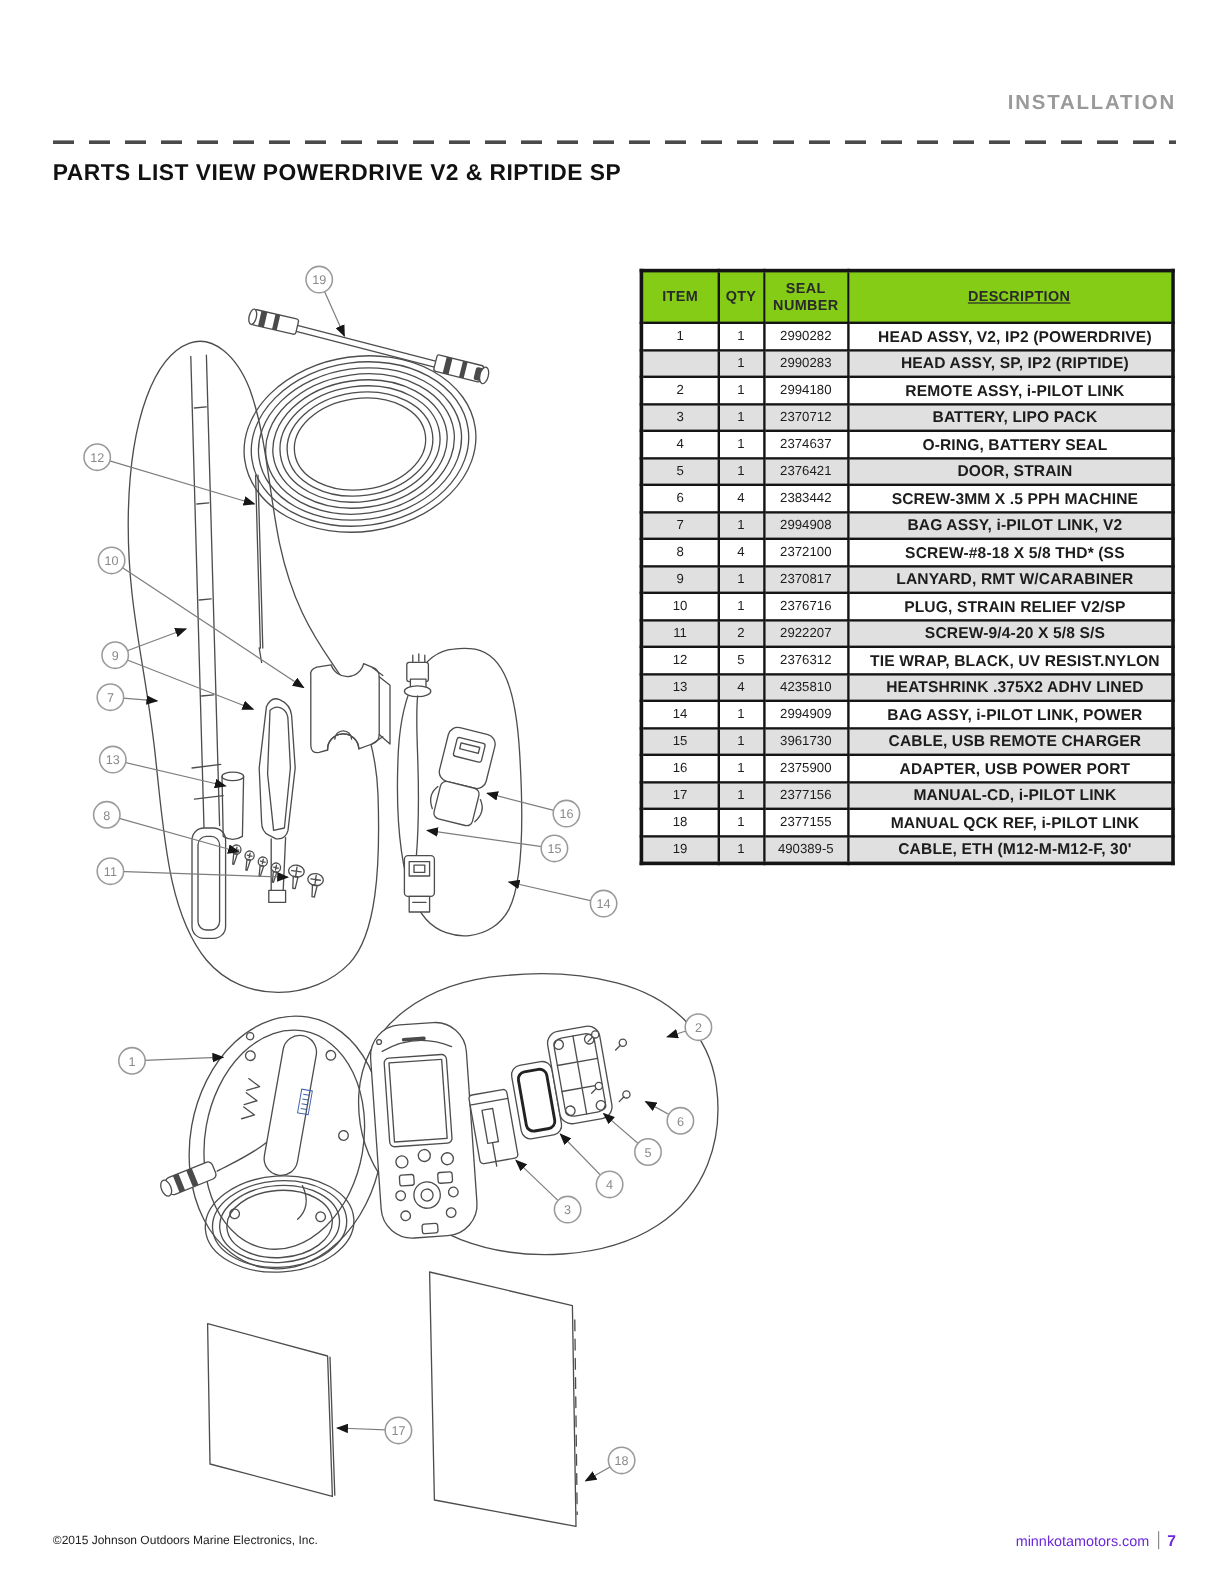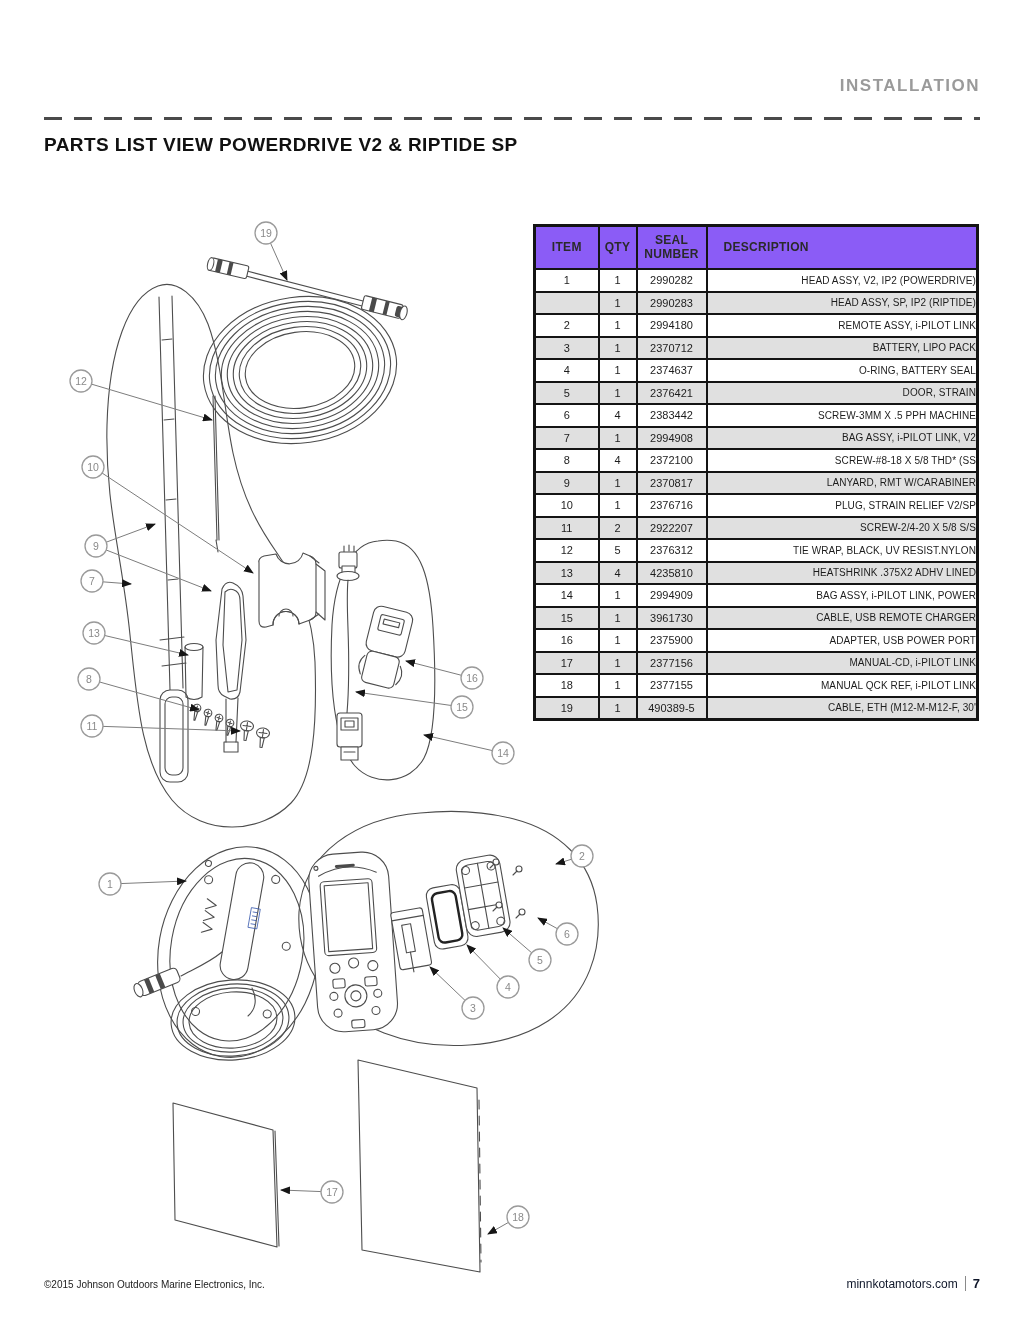--- a/index.html
+++ b/index.html
@@ -22,45 +22,45 @@
   
   .tbl-wrap{position:absolute;left:533px;top:224px;}
   table.parts{
     border-collapse:collapse;width:443px;table-layout:fixed;
     border:3px solid #141414;
   }
   table.parts th,table.parts td{
     border:2px solid #141414;overflow:hidden;white-space:nowrap;
   }
   table.parts thead th{
-    background:#8b5cf6;height:39px;font-size:12px;color:#2a2a2a;
+    background:#84cc16;height:39px;font-size:12px;color:#2a2a2a;
     font-weight:bold;letter-spacing:0.3px;line-height:1.1;
   }
-  table.parts thead th.left{text-align:left;padding-left:16px;}
+  table.parts thead th.left{text-align:center;padding-left:16px;text-decoration:underline;}
   table.parts td{
     height:20.5px;font-size:11px;text-align:center;padding:0;color:#1c1c1c;
   }
-  table.parts td.desc{text-align:right;padding-left:8px;font-size:10px;letter-spacing:0.1px;}
+  table.parts td.desc{text-align:center;padding-left:8px;font-size:13px;letter-spacing:0.1px;font-weight:bold;}
   table.parts tbody tr:nth-child(even){background:#e0e0e0;}
   table.parts tbody tr:nth-child(odd){background:#ffffff;}
   
   svg.diagram{position:absolute;left:0;top:0;}
   .ln{fill:none;stroke:#4d4d4d;stroke-width:1.1;stroke-linejoin:round;stroke-linecap:round;}
   .fw{fill:#ffffff;}
   .dk{fill:#4a4a4a;stroke:none;}
   .bl{stroke:#3f5fb0;stroke-width:0.8;fill:none;}
   .ld{stroke:#7d7d7d;stroke-width:1;fill:none;}
   .co{fill:#ffffff;stroke:#9a9a9a;stroke-width:1.3;}
   .cn{font-family:"Liberation Sans",sans-serif;font-size:10.5px;fill:#8a8a8a;text-anchor:middle;}
   
   .footer-left{
     position:absolute;left:44px;top:1279px;font-size:10px;color:#222;
   }
   .footer-right{
-    position:absolute;right:44px;top:1276px;font-size:12px;color:#0f172a;
+    position:absolute;right:44px;top:1276px;font-size:12px;color:#6d28d9;
     display:flex;align-items:center;
   }
   .footer-right .sep{
     display:inline-block;width:1px;height:15px;background:#8a8a8a;margin:0 7px;
   }
   .footer-right .pg{font-weight:bold;font-size:13px;}
 </style>
 </head>
 <body>
 
@@ -480,21 +480,21 @@
       <tr>
           <td>10</td>
           <td>1</td>
           <td>2376716</td>
           <td class="desc">PLUG, STRAIN RELIEF V2/SP</td>
         </tr>
       <tr>
           <td>11</td>
           <td>2</td>
           <td>2922207</td>
-          <td class="desc">SCREW-2/4-20 X 5/8 S/S</td>
+          <td class="desc">SCREW-9/4-20 X 5/8 S/S</td>
         </tr>
       <tr>
           <td>12</td>
           <td>5</td>
           <td>2376312</td>
           <td class="desc">TIE WRAP, BLACK, UV RESIST.NYLON</td>
         </tr>
       <tr>
           <td>13</td>
           <td>4</td>

